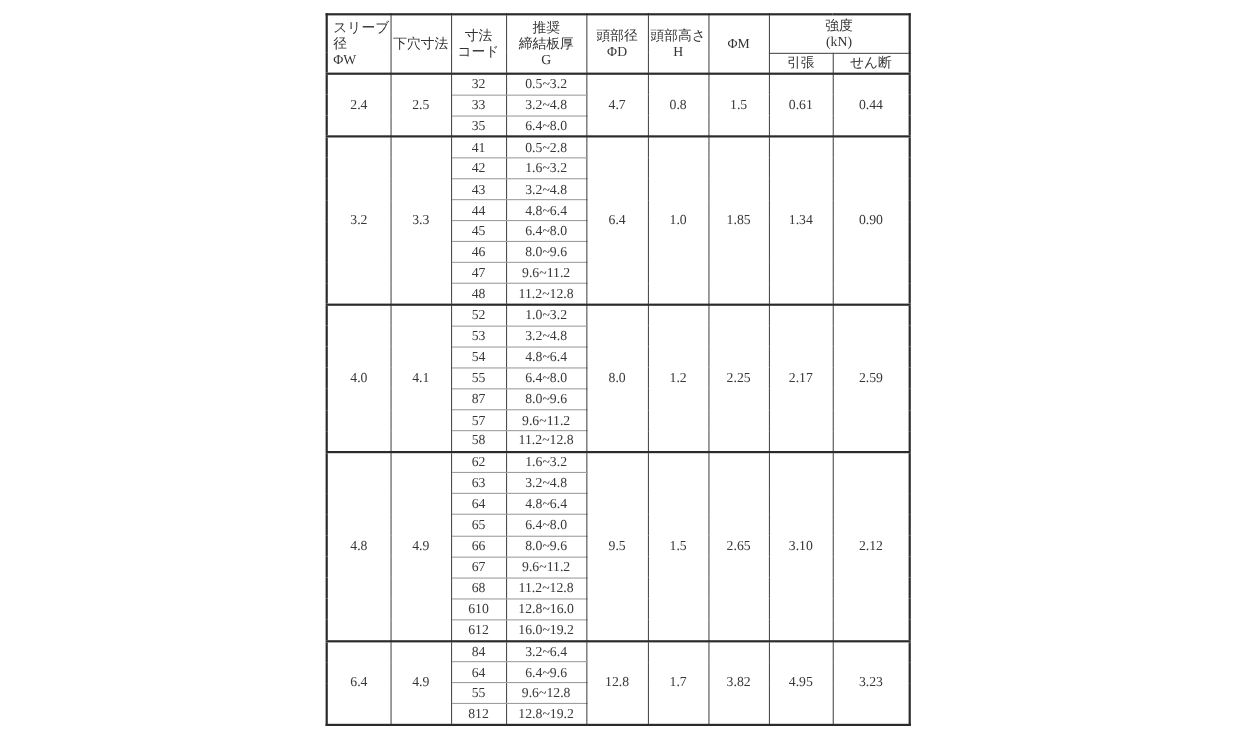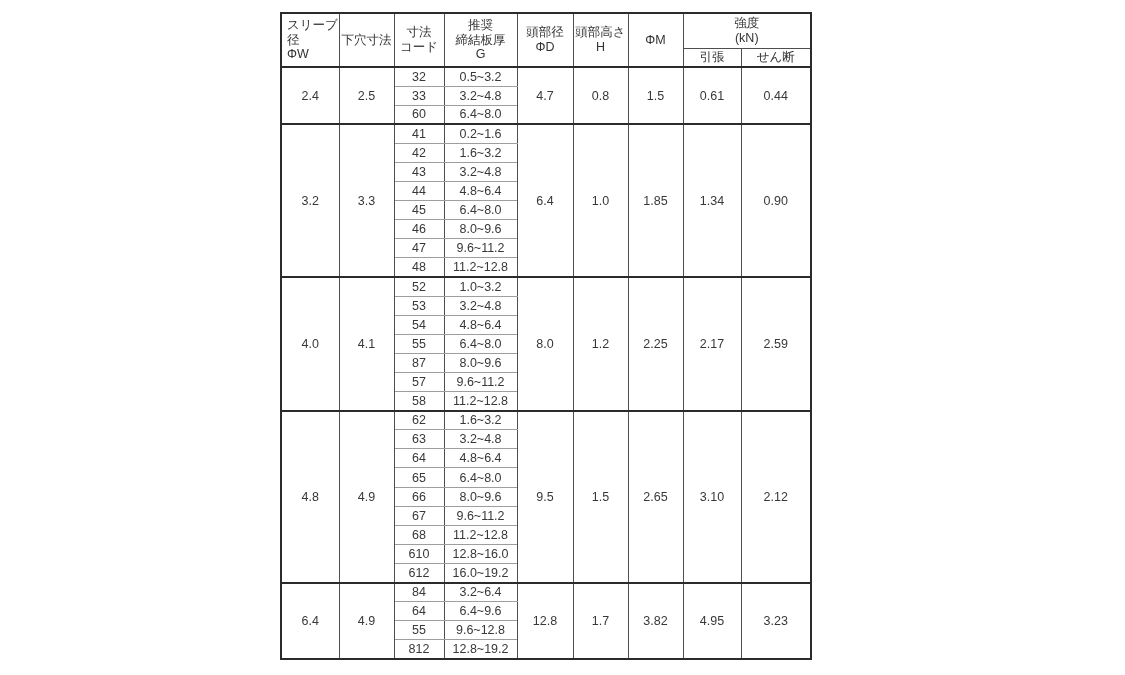--- a/index.html
+++ b/index.html
@@ -1,21 +1,21 @@
 <!DOCTYPE html>
 <html><head>
 <meta charset="utf-8">
 <style>
   html,body{margin:0;padding:0;}
   body{
     width:1125px;height:675px;background:#ffffff;position:relative;overflow:hidden;
     font-family:"Liberation Sans","DejaVu Sans",sans-serif;
     -webkit-font-smoothing:antialiased;
   }
-  .table-wrap{position:absolute;left:280px;top:12px;}
+  .table-wrap{position:absolute;left:296px;top:12px;font-family:Liberation Serif, serif;}
   table{
     border-collapse:collapse;table-layout:fixed;width:530px;
     border:2px solid #2b2b2b;color:#3a3a3a;
   }
   th,td{padding:0;text-align:center;vertical-align:middle;font-weight:normal;}
   thead th{
     border:1px solid #4e4e4e;
     font-size:12.5px;line-height:1.18;color:#333;
   }
   thead{border-bottom:2px solid #2b2b2b;}
@@ -93,31 +93,31 @@
       <td rowspan="3">0.8</td>
       <td rowspan="3">1.5</td>
       <td rowspan="3">0.61</td>
       <td rowspan="3">0.44</td>
     </tr>
     <tr>
       <td class="sub">33</td>
       <td class="sub">3.2~4.8</td>
     </tr>
     <tr>
-      <td class="sub">60</td>
+      <td class="sub">35</td>
       <td class="sub">6.4~8.0</td>
     </tr>
   </tbody>
 
   <tbody>
     <tr>
       <td rowspan="8">3.2</td>
       <td rowspan="8">3.3</td>
       <td class="sub">41</td>
-      <td class="sub">0.2~1.6</td>
+      <td class="sub">0.5~2.8</td>
       <td rowspan="8">6.4</td>
       <td rowspan="8">1.0</td>
       <td rowspan="8">1.85</td>
       <td rowspan="8">1.34</td>
       <td rowspan="8">0.90</td>
     </tr>
     <tr>
       <td class="sub">42</td>
       <td class="sub">1.6~3.2</td>
     </tr>

